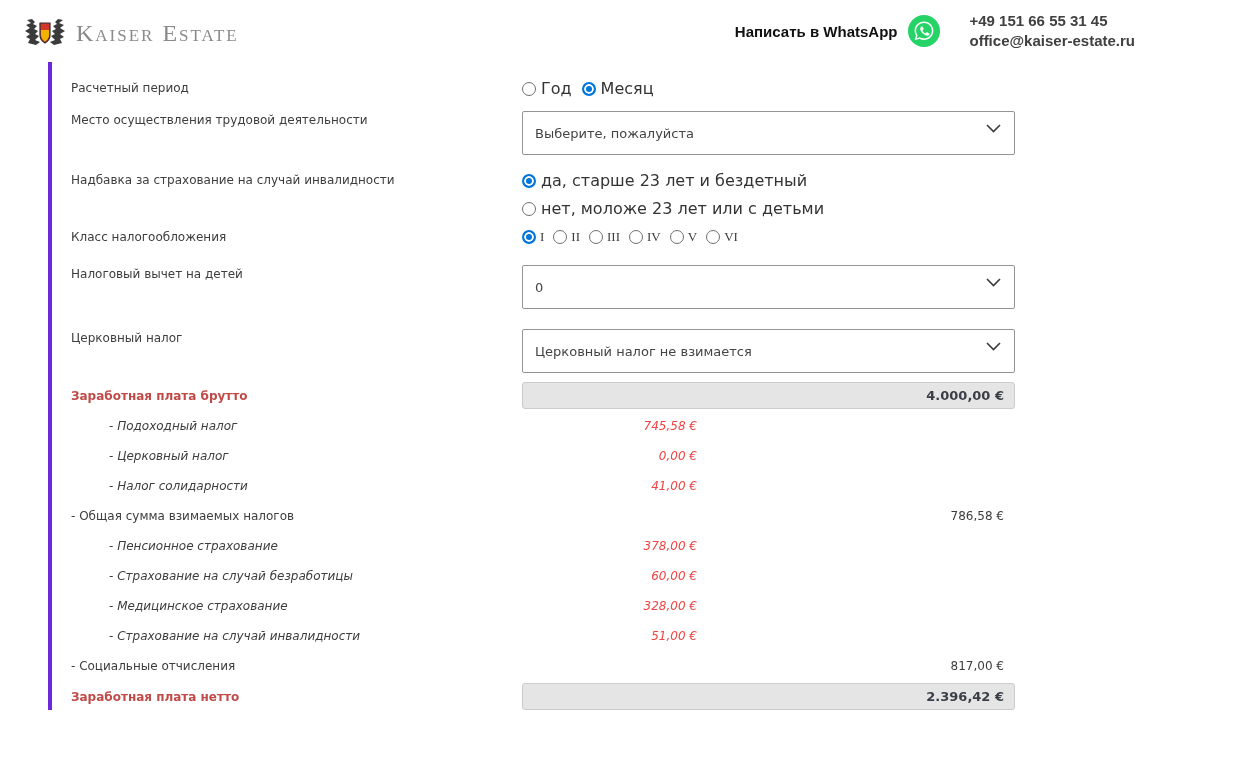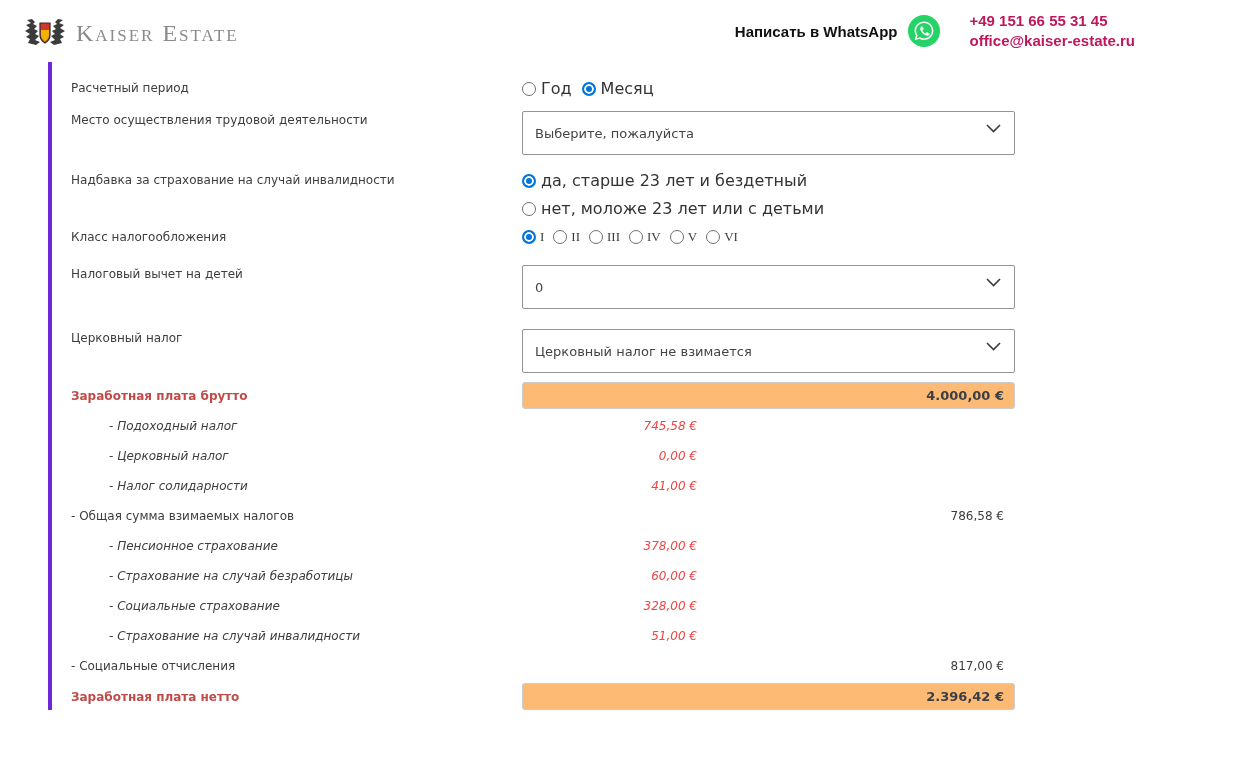--- a/index.html
+++ b/index.html
@@ -10,21 +10,21 @@
   .header { height:62px; display:flex; align-items:center; justify-content:space-between;
             padding:0 110px 0 22px; background:#fff; }
   .logo { display:flex; align-items:flex-end; gap:8px; cursor:pointer; }
   .wordmark { font-family:"Liberation Serif", serif; font-variant:small-caps;
               font-size:24px; letter-spacing:2px; color:#8a8a8a; }
   .header-right { display:flex; align-items:center; gap:28px; }
   .wa-wrap { display:flex; align-items:center; gap:10px; }
   .wa-label { font-family:"Liberation Sans", sans-serif; font-weight:bold; font-size:15px; color:#111; cursor:pointer; }
   .wa-icon { width:34px; height:34px; display:block; cursor:pointer; }
   .contact { font-family:"Liberation Sans", sans-serif; font-weight:bold; font-size:15px;
-             line-height:20px; color:#be185d; }
+             line-height:20px; color:#404040; }
   .contact div { cursor:pointer; }
 
   
   .calc { margin-left:48px; border-left:4px solid #6d28d9; padding:17px 0 0 19px;
           min-height:628px; }
   .frow { display:flex; align-items:flex-start; }
   .flabel { width:451px; font-size:12px; color:#3d3d3d; padding-top:2px; }
   .fctrl { width:493px; }
 
   
@@ -37,21 +37,21 @@
 
   
   .sel { position:relative; width:493px; height:44px; border:1px solid #949494;
          border-radius:2px; background:#fff; display:flex; align-items:center;
          padding:0 36px 0 12px; font-size:13px; color:#444; cursor:pointer; }
   .sel svg { position:absolute; right:13px; top:12px; }
 
   
   .money-input { width:493px; height:27px; border:1px solid #ccc; border-radius:3px;
                  text-align:right; padding:0 10px; font-family:"DejaVu Sans", sans-serif;
-                 font-size:13px; font-weight:bold; color:#3a3f47; background:#fdba74; }
+                 font-size:13px; font-weight:bold; color:#3a3f47; background:#e5e5e5; }
   .red-label { color:#bf4a47; font-weight:bold; }
 
   
   .sub-stack { margin-top:2px; }
   .sub-row { height:30px; display:flex; align-items:center; width:626px; font-size:12px; }
   .sub-row .lbl { font-style:italic; padding-left:38px; }
   .sub-row .val { margin-left:auto; font-style:italic; color:#ef4444; }
   .sum-row { height:30px; display:flex; align-items:center; width:933px; font-size:12px; }
   .sum-row .val { margin-left:auto; color:#3d3d3d; }
 
@@ -215,21 +215,21 @@
 
     <div class="sub-row">
       <span class="lbl">- Пенсионное страхование</span>
       <span class="val">378,00 €</span>
     </div>
     <div class="sub-row">
       <span class="lbl">- Страхование на случай безработицы</span>
       <span class="val">60,00 €</span>
     </div>
     <div class="sub-row">
-      <span class="lbl">- Социальные страхование</span>
+      <span class="lbl">- Медицинское страхование</span>
       <span class="val">328,00 €</span>
     </div>
     <div class="sub-row">
       <span class="lbl">- Страхование на случай инвалидности</span>
       <span class="val">51,00 €</span>
     </div>
 
     <div class="sum-row">
       <span>- Социальные отчисления</span>
       <span class="val">817,00 €</span>

